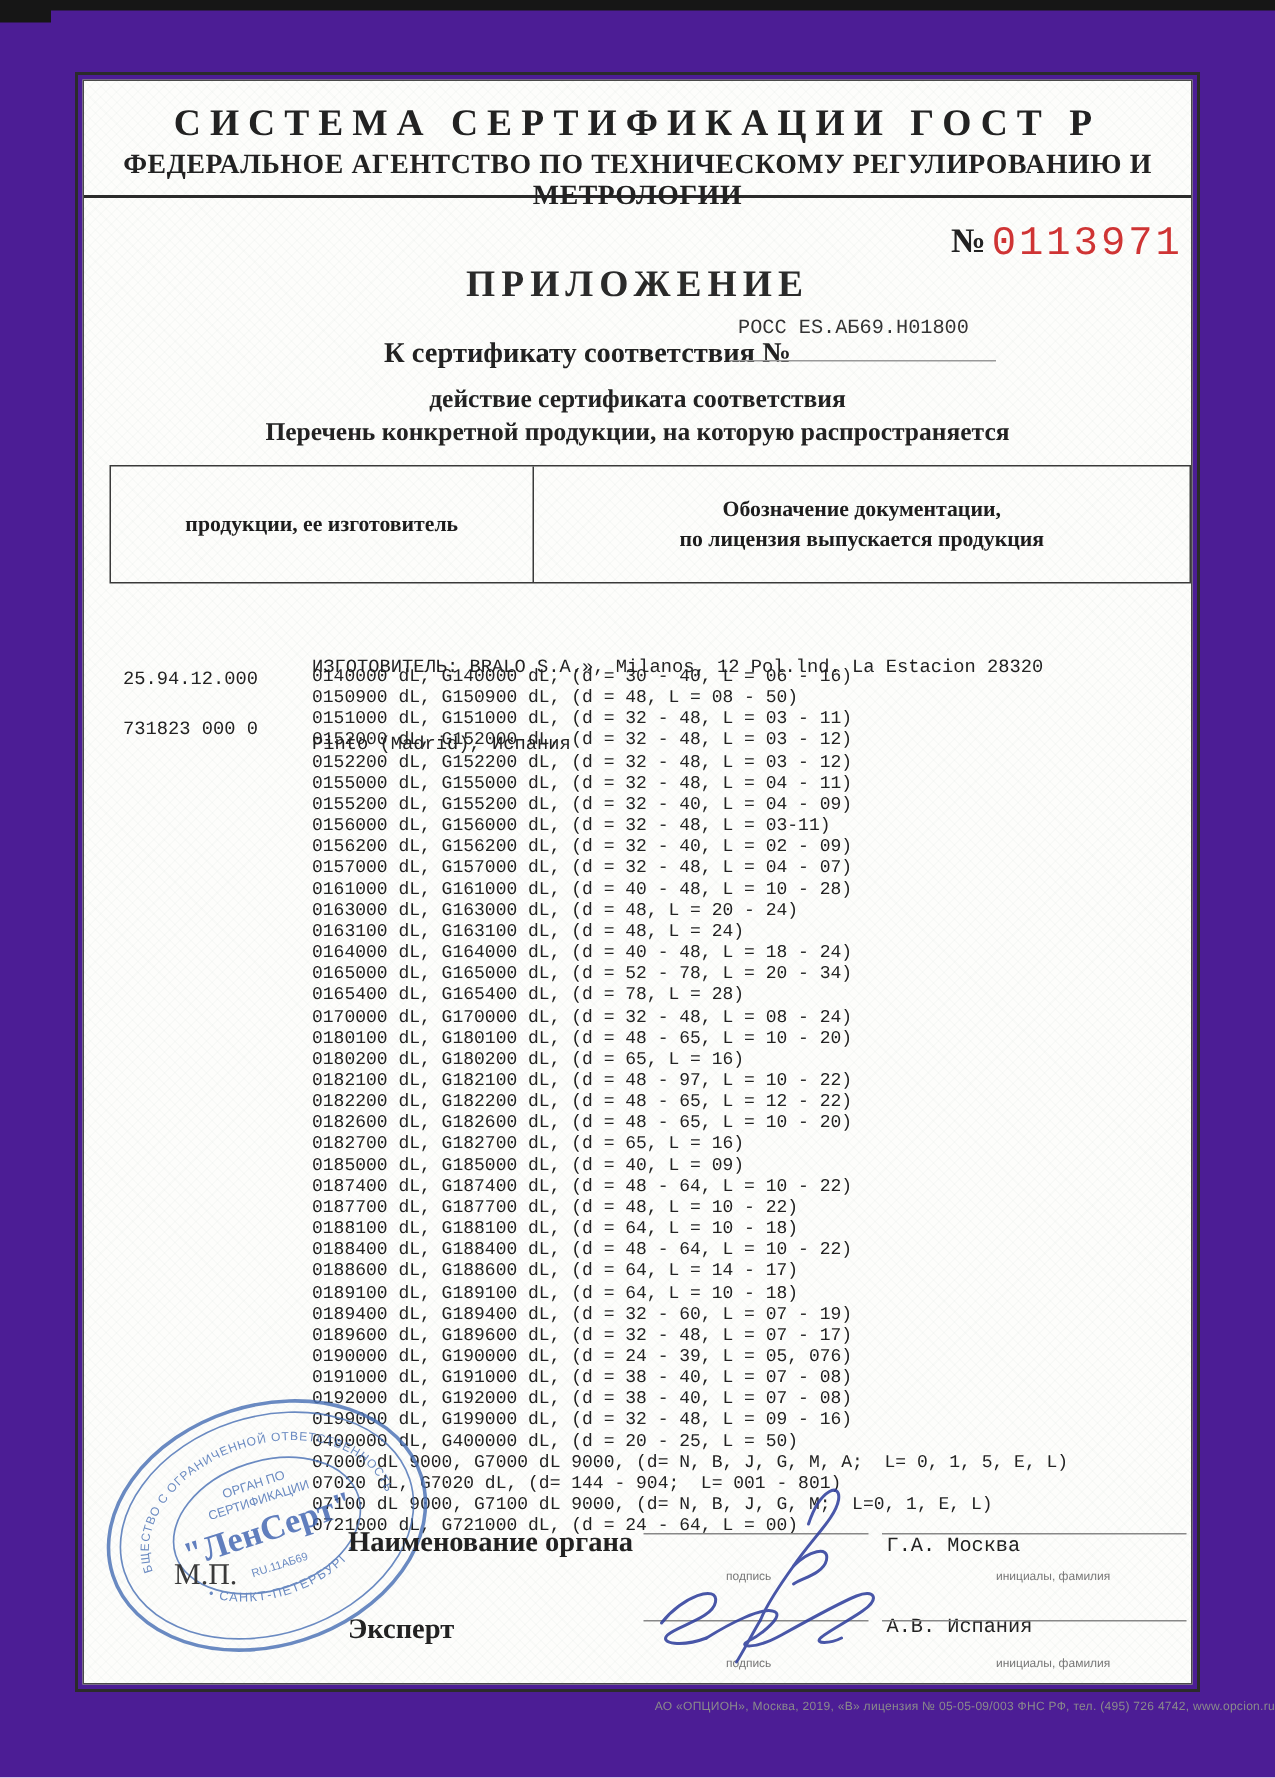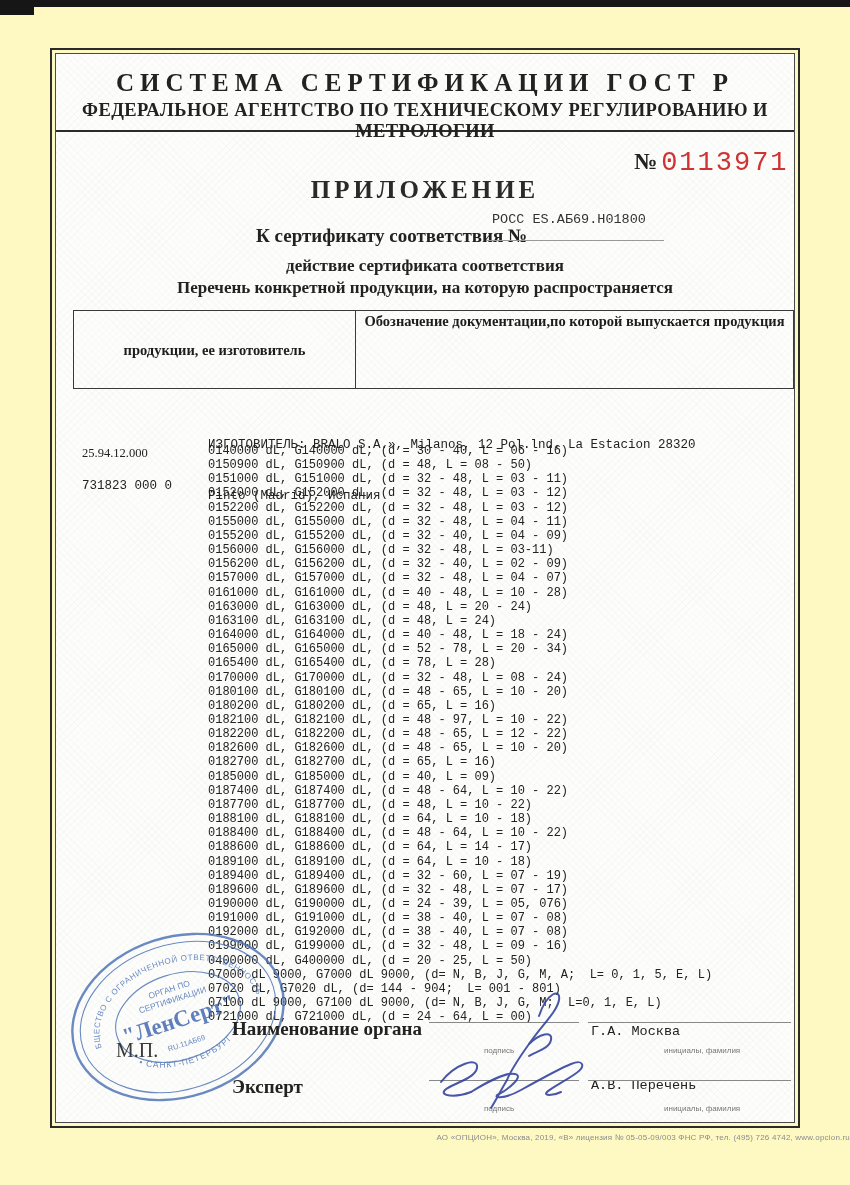--- a/index.html
+++ b/index.html
@@ -1,16 +1,16 @@
 <!DOCTYPE html>
 <html><head>
 <meta charset="utf-8">
 <style>
   html,body{margin:0;padding:0;background:#ffffff;}
-  .page{position:relative;width:850px;height:1185px;background:#fef9c3;overflow:hidden;
+  .page{position:relative;width:850px;height:1185px;background:#4c1d95;overflow:hidden;
         font-family:"Liberation Serif",serif;color:#1d1d1d;}
   .scan-strip{position:absolute;left:0;top:0;width:850px;height:7px;background:#161616;}
   .scan-corner{position:absolute;left:0;top:0;width:34px;height:15px;background:#161616;}
 
   .frame-outer{position:absolute;left:50px;top:48px;width:746px;height:1076px;border:2px solid #2b2b2b;}
   .frame-inner{position:absolute;left:3px;top:3px;right:3px;bottom:3px;border:1px solid #4a4a4a;
         background:
           repeating-linear-gradient(135deg, rgba(150,175,165,0.045) 0 1px, transparent 1px 5px),
           repeating-linear-gradient(45deg, rgba(150,175,165,0.045) 0 1px, transparent 1px 5px),
           #fdfdfb;}
@@ -32,25 +32,25 @@
 
   .listing-desc{position:absolute;left:0;top:201px;width:100%;text-align:center;
         font-size:17px;font-weight:bold;line-height:22px;color:#222;}
 
   .prod-table{position:absolute;left:17px;top:256px;width:719px;height:77px;border:1px solid #3a3a3a;display:flex;}
   .pt-col1{width:137px;border-right:1px solid #3a3a3a;display:flex;flex-direction:column;}
   .pt-col1 .cell{flex:1;display:flex;align-items:center;padding-left:8px;font-size:15px;font-weight:600;}
   .pt-col1 .cell:first-child{border-bottom:1px solid #3a3a3a;}
   .pt-col2{width:281px;border-right:1px solid #3a3a3a;display:flex;flex-direction:column;justify-content:center;
         text-align:center;font-size:14.5px;font-weight:600;line-height:20px;}
-  .pt-col3{flex:1;display:flex;flex-direction:row;justify-content:center;text-align:center;
-        font-size:14.5px;font-weight:600;line-height:20px;}
+  .pt-col3{flex:1;display:flex;flex-direction:column;justify-content:center;text-align:center;
+        font-size:14.5px;font-weight:600;line-height:20px;align-items:center;}
   .manufacturer{position:absolute;left:152px;top:349px;font-family:"Liberation Mono",monospace;
         font-size:12.5px;line-height:17px;white-space:pre;color:#222;}
-  .code-ok{position:absolute;left:26px;top:392px;font-family:Liberation Serif, serif;font-size:12.5px;color:#222;}
+  .code-ok{position:absolute;left:26px;top:392px;font-family:Liberation Mono, monospace;font-size:12.5px;color:#222;}
   .code-tnved{position:absolute;left:26px;top:425px;font-family:"Liberation Mono",monospace;font-size:12.5px;color:#222;}
   .products{position:absolute;left:152px;top:390px;font-family:"Liberation Mono",monospace;
         font-size:12px;line-height:14.15px;white-space:pre;color:#222;}
 
   .stamp{position:absolute;left:3px;top:873px;width:238px;height:180px;}
   .mp-label{position:absolute;left:60px;top:985px;font-size:20px;color:#3a3a3a;z-index:3;}
 
   .sig-row-label{position:absolute;font-size:19px;font-weight:bold;color:#222;}
   .sig-line{position:absolute;border-bottom:1px solid #888;}
   .sig-caption{position:absolute;font-family:"Liberation Sans",sans-serif;font-size:8px;color:#777;}
@@ -88,21 +88,21 @@
         <div>действие сертификата соответствия</div>
         <div>Перечень конкретной продукции,  на которую распространяется</div>
       </div>
 
       <div class="prod-table">
         <div class="pt-col2">
           <div>продукции, ее изготовитель</div>
         </div>
         <div class="pt-col3">
           <div>Обозначение документации,</div>
-          <div>по которой выпускается продукция</div>
+          <div>по лицензия выпускается продукция</div>
         </div>
       </div>
 
       <div class="manufacturer">
         <div>ИЗГОТОВИТЕЛЬ: BRALO S.A.», Milanos, 12 Pol.lnd. La Estacion 28320</div>
         <div>Pinto (Madrid), Испания</div>
       </div>
 
       <div class="code-ok">25.94.12.000</div>
       <div class="code-tnved">731823 000 0</div>
@@ -134,21 +134,21 @@
       <div class="sig-row-label" style="left:176px;top:964px;">Наименование органа</div>
       <div class="sig-line" style="left:373px;top:968px;width:150px;"></div>
       <div class="sig-caption" style="left:428px;top:992px;">подпись</div>
       <div class="sig-name" style="left:535px;top:970px;">Г.А. Москва</div>
       <div class="sig-line" style="left:532px;top:968px;width:203px;"></div>
       <div class="sig-caption" style="left:608px;top:992px;">инициалы, фамилия</div>
 
       <div class="sig-row-label" style="left:176px;top:1022px;">Эксперт</div>
       <div class="sig-line" style="left:373px;top:1026px;width:150px;"></div>
       <div class="sig-caption" style="left:428px;top:1050px;">подпись</div>
-      <div class="sig-name" style="left:535px;top:1024px;">А.В. Перечень</div>
+      <div class="sig-name" style="left:535px;top:1024px;">А.В. Испания</div>
       <div class="sig-line" style="left:532px;top:1026px;width:203px;"></div>
       <div class="sig-caption" style="left:608px;top:1050px;">инициалы, фамилия</div>
 
       <svg class="autograph" viewBox="0 0 240 135">
         <g fill="none" stroke="#30409d" stroke-width="2" stroke-linecap="round" opacity="0.88">
           <path d="M128,30 C136,6 150,2 148,14 C146,26 130,40 118,58 C108,72 100,84 96,94"></path>
           <path d="M118,58 C128,48 142,44 140,54 C138,63 124,66 118,70"></path>
           <path d="M30,96 C44,78 68,70 66,82 C64,93 40,98 34,104 C28,110 44,112 60,106"></path>
           <path d="M60,106 C76,96 96,86 104,88 C114,90 96,104 88,108 C80,112 92,114 110,104 C128,94 150,82 160,78 C172,73 176,80 164,88 C154,95 140,102 136,106 C132,110 142,110 150,106"></path>
           <path d="M96,94 C90,104 84,116 80,122"></path>

